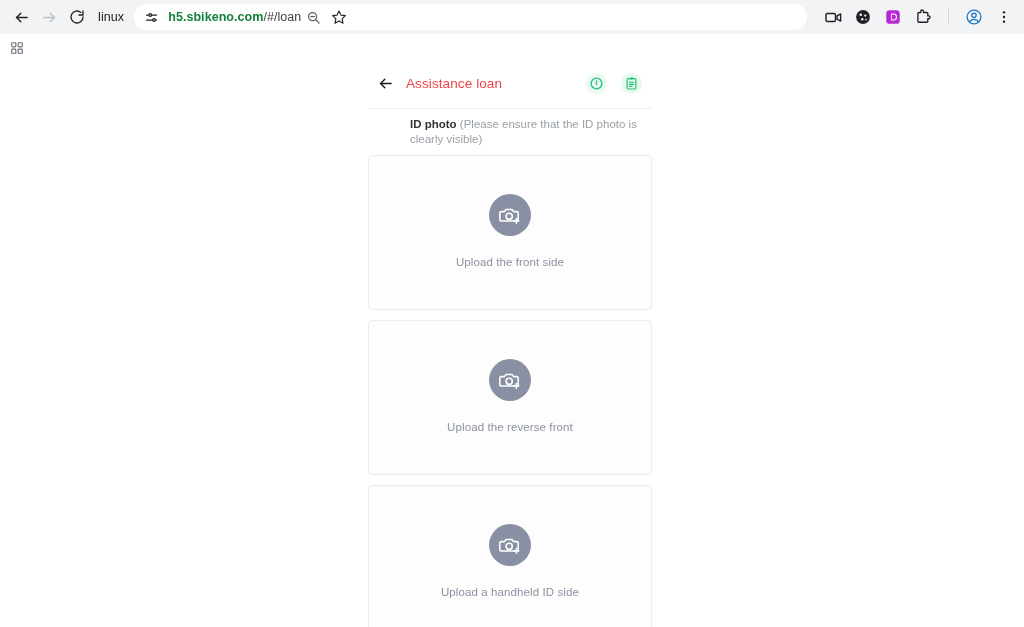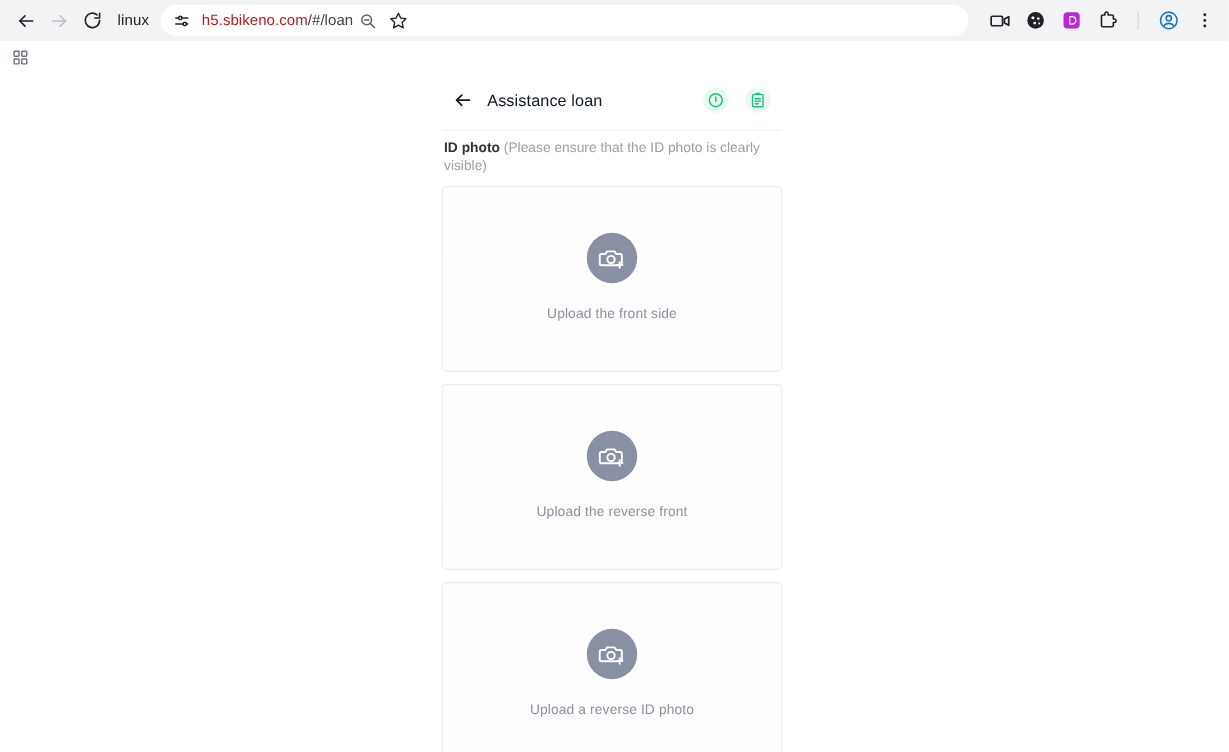--- a/index.html
+++ b/index.html
@@ -41,21 +41,21 @@
     display: flex; align-items: center;
     padding: 0 10px 0 8px;
     min-width: 0;
     margin-right: 4px;
   }
   .site-icon { width: 18px; height: 18px; flex: 0 0 18px; display:flex; align-items:center; justify-content:center; margin-right: 8px; }
   .url-text {
     font-size: 12.5px; white-space: nowrap; overflow: hidden;
     letter-spacing: .05px;
   }
-  .url-host { color: #b91c1c; font-weight: normal; }
+  .url-host { color: #15803d; font-weight: bold; }
   .url-path { color: #404040; }
 
   .omni-actions { display: flex; align-items: center; gap: 2px; flex: 0 0 auto; }
   .ext-icons { display: flex; align-items: center; gap: 6px; padding-left: 8px; flex: 0 0 auto; }
   .tb-icon { width: 24px; height: 24px; display: flex; align-items: center; justify-content: center; flex: 0 0 auto; }
   .divider-v { width: 1px; height: 16px; background: #d4d6d8; margin: 0 7px; flex: 0 0 1px; }
 
   .bookmarks {
     height: 28px; flex: 0 0 28px;
     background: #ffffff;
@@ -87,40 +87,41 @@
     display: flex; align-items: center;
     padding: 0 6px 0 4px;
     background: #ffffff;
   }
   .back-arrow {
     width: 26px; height: 26px;
     display: flex; align-items: center; justify-content: center;
     flex: 0 0 26px;
   }
   .app-title {
-    font-size: 13.5px; color: #0f172a;
+    font-size: 13.5px; color: #ef4444;
     margin-left: 8px;
     flex: 1 1 auto;
     letter-spacing: .1px;
   }
   .hdr-actions { display: flex; align-items: center; gap: 14px; padding-right: 4px; }
   .round-icon {
     width: 21px; height: 21px; border-radius: 50%;
     background: #e8f9f0;
     display: flex; align-items: center; justify-content: center;
     flex: 0 0 21px;
   }
 
   .hdr-rule { height: 1px; background: #f0f0f0; margin: 4px 0 0; }
 
   .section-note {
     padding: 8px 2px 0 2px;
     font-size: 11.5px;
     line-height: 15px;
     color: #9aa0a6;
+    margin-left: 40px;
   }
   .section-note .strong { color: #333333; font-weight: bold; }
 
   .upload-list { padding-top: 8px; }
 
   .upload-card {
     width: 284px;
     height: 155px;
     border: 1px solid #ececec;
     border-radius: 4px;
@@ -324,19 +325,19 @@
 
         <div class="upload-card">
           <span class="cam-circle">
             <svg width="24" height="24" viewBox="0 0 24 24" fill="none" stroke="#ffffff" stroke-width="1.6" stroke-linecap="round" stroke-linejoin="round">
               <path d="M3.2 8.6 h3.3 l1.5 -2.1 h6 l1.5 2.1 h3.3 a1.4 1.4 0 0 1 1.4 1.4 v6.6 a1.4 1.4 0 0 1 -1.4 1.4 H3.2 a1.4 1.4 0 0 1 -1.4 -1.4 v-6.6 a1.4 1.4 0 0 1 1.4 -1.4 z"></path>
               <circle cx="11.2" cy="13.3" r="3.1"></circle>
               <line x1="18.4" y1="15.6" x2="18.4" y2="20.2"></line>
                 <line x1="16.1" y1="17.9" x2="20.7" y2="17.9"></line>
             </svg>
           </span>
-          <span class="upload-label">Upload a reverse ID photo</span>
+          <span class="upload-label">Upload a handheld ID side</span>
         </div>
 
       </div>
     </div>
   </div>
 </div>
 
 </body></html>

